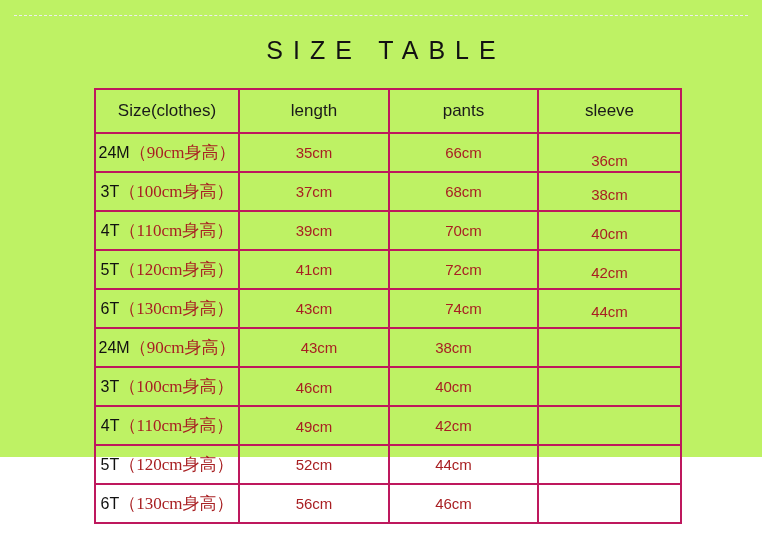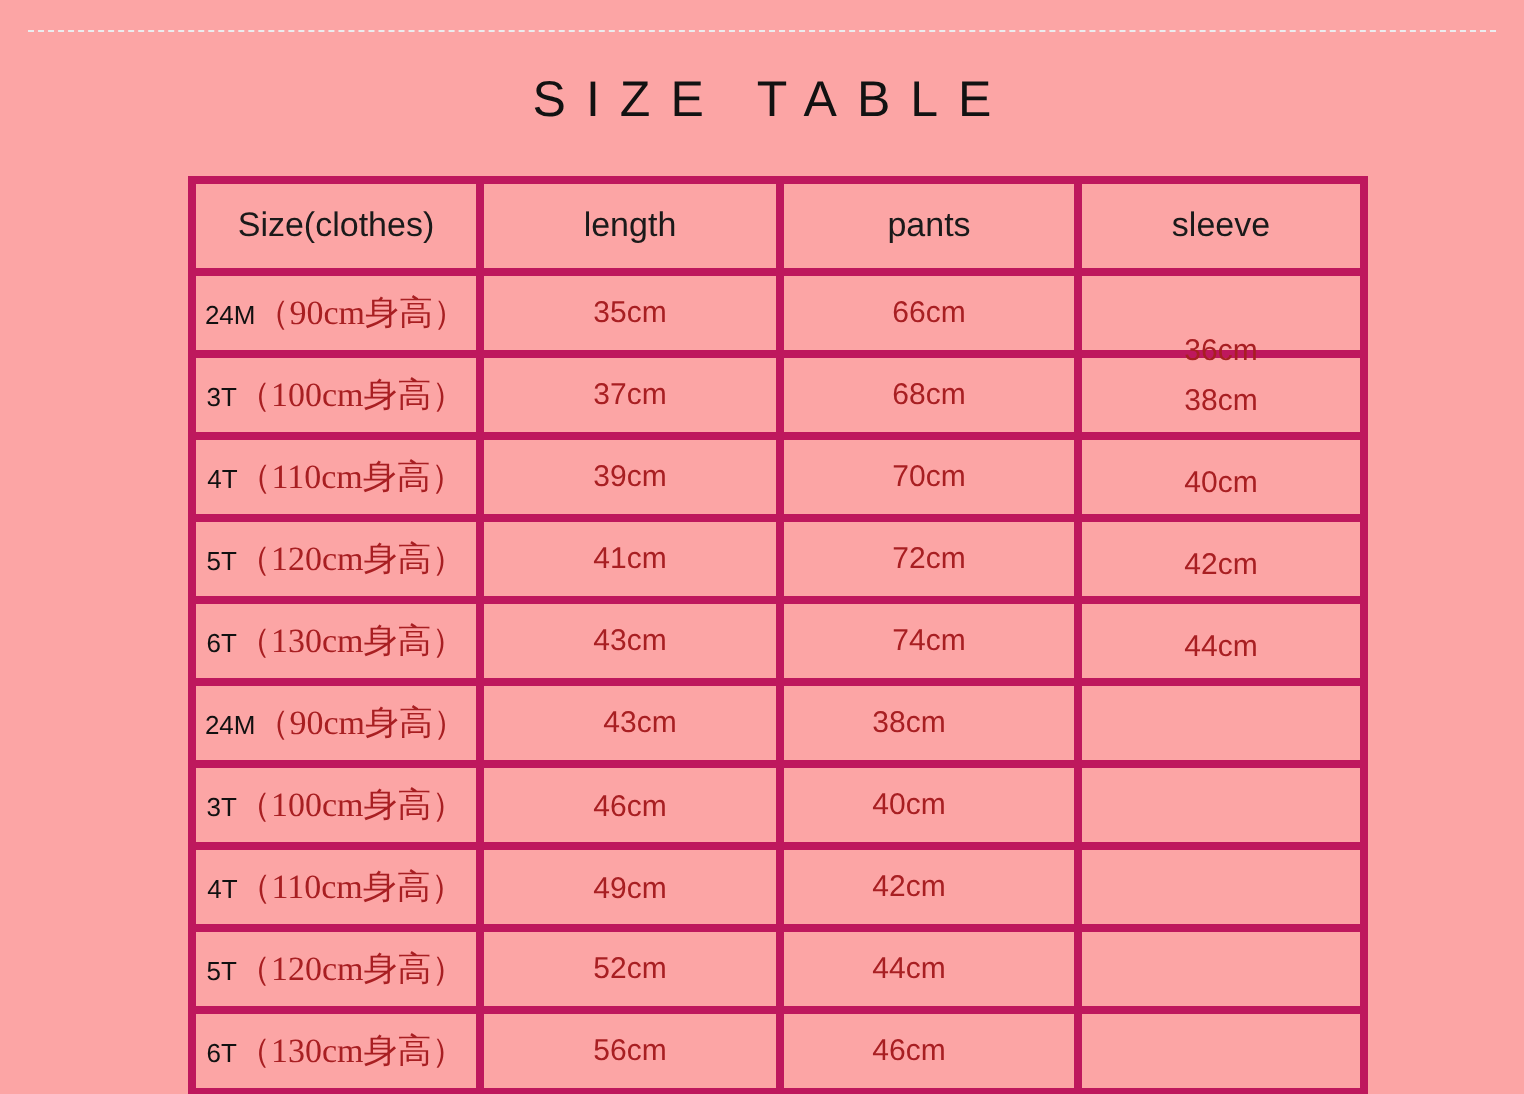--- a/index.html
+++ b/index.html
@@ -13,22 +13,22 @@
     font-family: "Liberation Sans", sans-serif;
     overflow: hidden;
     position: relative;
   }
 
   #page {
     position: absolute;
     left: 0;
     top: 0;
     width: 762px;
-    height: 547px;
-    background: #fca5a5;
+    height: 457px;
+    background: #bef264;
   }
 
   
   #top-rule {
     position: absolute;
     left: 14px;
     top: 15px;
     width: 734px;
     height: 0;
     border-top: 1px dashed #ececee;
@@ -59,21 +59,21 @@
     border-collapse: collapse;
     width: 586px;
     table-layout: fixed;
   }
   table.size-table col.c0 { width: 144px; }
   table.size-table col.c1 { width: 150px; }
   table.size-table col.c2 { width: 149px; }
   table.size-table col.c3 { width: 143px; }
 
   table.size-table td {
-    border: 4px solid #be185d;
+    border: 2px solid #be185d;
     padding: 0;
     text-align: center;
     vertical-align: middle;
     height: 37px;
     line-height: 1.15;
   }
 
   tr.head-row td {
     height: 42px;
     font-size: 17px;
@@ -86,40 +86,40 @@
   tr.data-row td {
     font-size: 15px;
   }
 
   td.size-cell {
     font-size: 15px;
     color: #111111;
     white-space: nowrap;
   }
   td.size-cell .sz-code {
-    font-size: 13px;
+    font-size: 16px;
     color: #111111;
     font-family: "Liberation Sans", sans-serif;
   }
   td.size-cell .sz-note {
     font-size: 17px;
     color: #a81f22;
     font-family: "Liberation Serif", serif;
   }
 
   td.val-cell {
     color: #a81f22;
     font-size: 15px;
     font-family: Liberation Sans, sans-serif;
   }
   td.empty-cell { }
 
   
   .nudge-d1 { position: relative; top: 1px; }
-  .nudge-d2 { position: relative; top: 19px; }
+  .nudge-d2 { position: relative; top: 8px; }
   .nudge-d3 { position: relative; top: 3px; }
   .nudge-l2 { position: relative; left: -6px; }
   .nudge-l3 { position: relative; left: -10px; }
   .nudge-r2 { position: relative; left: 5px; }
 </style>
 </head>
 <body>
 
 <div id="page">
 

